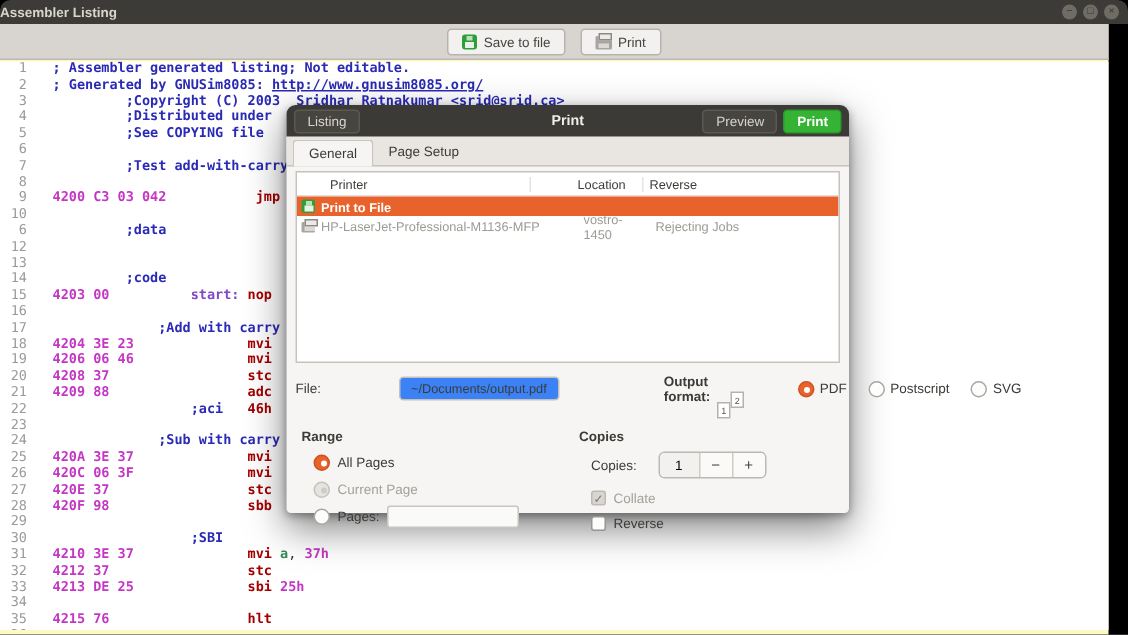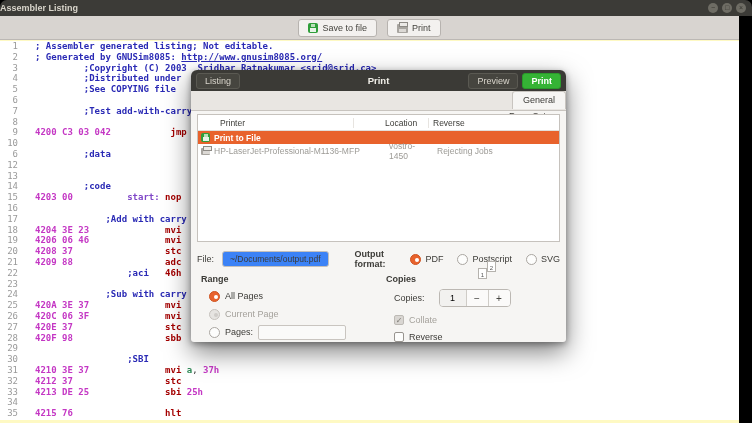--- a/index.html
+++ b/index.html
@@ -63,21 +63,21 @@
     display:flex; align-items:center; position:relative; padding:0 5px; }
   .dhdr .dtitle { position:absolute; left:0; right:0; text-align:center;
     color:#f0eee8; font-size:9.5px; font-weight:bold; pointer-events:none; }
   .dbtn { height:16px; padding:0 8px; font-size:9px; color:#d8d4cb;
     background:#46453f; border:1px solid #5a5952; border-radius:3px;
     display:flex; align-items:center; z-index:2; }
   .dbtn.green { background:#35b335; border-color:#2a9a2a; color:#fff; font-weight:bold; }
   .dhdr-right { margin-left:auto; display:flex; gap:4px; }
 
   .tabbar { height:20px; background:#e9e6e2; border-bottom:1px solid #c8c4bf;
-    display:flex; align-items:flex-end; padding-left:4px;flex-direction:column; }
+    display:flex; align-items:flex-end; padding-left:4px; }
   .tab { font-size:9px; color:#3c3b37; padding:3px 10px 4px; }
   .tab.active { background:#f6f5f3; border:1px solid #c8c4bf; border-bottom:none;
     border-radius:3px 3px 0 0; margin-bottom:-1px; }
 
   .dcontent { position:relative; height:231px; padding:4px 6px; }
 
   .plist { position:absolute; left:6px; top:3px; width:363px; height:128px;
     background:#fff; border:1px solid #c6c2bd; overflow:hidden; font-size:8.5px; }
   .plist-hdr { display:flex; height:16px; align-items:center;
     border-bottom:1px solid #e2dfdb; color:#3c3b37; }
@@ -86,37 +86,37 @@
   .pc-stat { flex:1; padding-left:4px; }
   .plist-row { display:flex; height:13px; align-items:center; color:#9c9a95; }
   .plist-row .pc-name { border-right:none; display:flex; align-items:center; gap:4px;
     padding-left:3px; width:160px; white-space:nowrap; overflow:visible; }
   .plist-row .pc-loc { border-right:none; }
   .plist-row.sel { background:#e8622c; color:#fff; font-weight:bold; }
   .mini-save { width:9px; height:9px; flex:none; }
   .mini-printer { width:9px; height:7px; flex:none; margin-top:1px; }
 
   .filerow { position:absolute; left:6px; top:138px; width:363px; height:20px;
-    display:flex; align-items:center; font-size:9px; color:#3c3b37; }
+    display:flex; align-items:center; font-size:9px; color:#3c3b37;gap:44px; }
   .filebtn { margin-left:8px; background:#3b82f6; border:1px solid #c4c0bb;
     border-radius:3px; padding:2px 7px; font-size:8.5px; color:#3c3b37; }
   .fmtlabel { margin-left:26px; font-weight:bold; }
   .radio { width:11px; height:11px; border-radius:50%; background:#fdfdfc;
     border:1px solid #aaa6a1; position:relative; flex:none; }
   .radio.sel { background:#e8622c; border-color:#cf5320; }
   .radio.sel::after { content:""; position:absolute; left:3.5px; top:3.5px;
     width:4px; height:4px; border-radius:50%; background:#fff; }
   .radio.dis { background:#e6e4e1; border-color:#c6c2bd; }
   .radio.dis::after { content:""; position:absolute; left:3.5px; top:3.5px;
     width:4px; height:4px; border-radius:50%; background:#cfccc8; }
   .ritem { display:flex; align-items:center; gap:4px; margin-left:14px; font-size:9px; }
 
   .rangecol { position:absolute; left:10px; top:163px; width:180px; font-size:9px; color:#3c3b37; }
   .copiescol { position:absolute; left:195px; top:163px; width:172px; font-size:9px; color:#3c3b37; }
-  .sect-title { font-weight:bold; margin-bottom:5px; }
+  .sect-title { font-weight:bold; margin-bottom:5px;margin-top:12px; }
   .opt { display:flex; align-items:center; gap:5px; margin:4px 0 4px 8px; height:14px; }
   .opt .lbl.dis { color:#a5a29c; }
   .entry { width:88px; height:15px; background:#fafaf9; border:1px solid #c9c5c0;
     border-radius:2px; font-size:9px; padding:0 3px;
     font-family:"Liberation Sans", sans-serif; }
   .copyrow { display:flex; align-items:center; margin:2px 0 6px 8px; }
   .spin { display:inline-flex; margin-left:14px; border:1px solid #bcb8b3;
     border-radius:4px; overflow:hidden; height:18px; background:#fbfaf9; }
   .spin .val { width:26px; display:flex; align-items:center; justify-content:center;
     background:#f2f1ef; font-size:9px; border:none; text-align:center;

